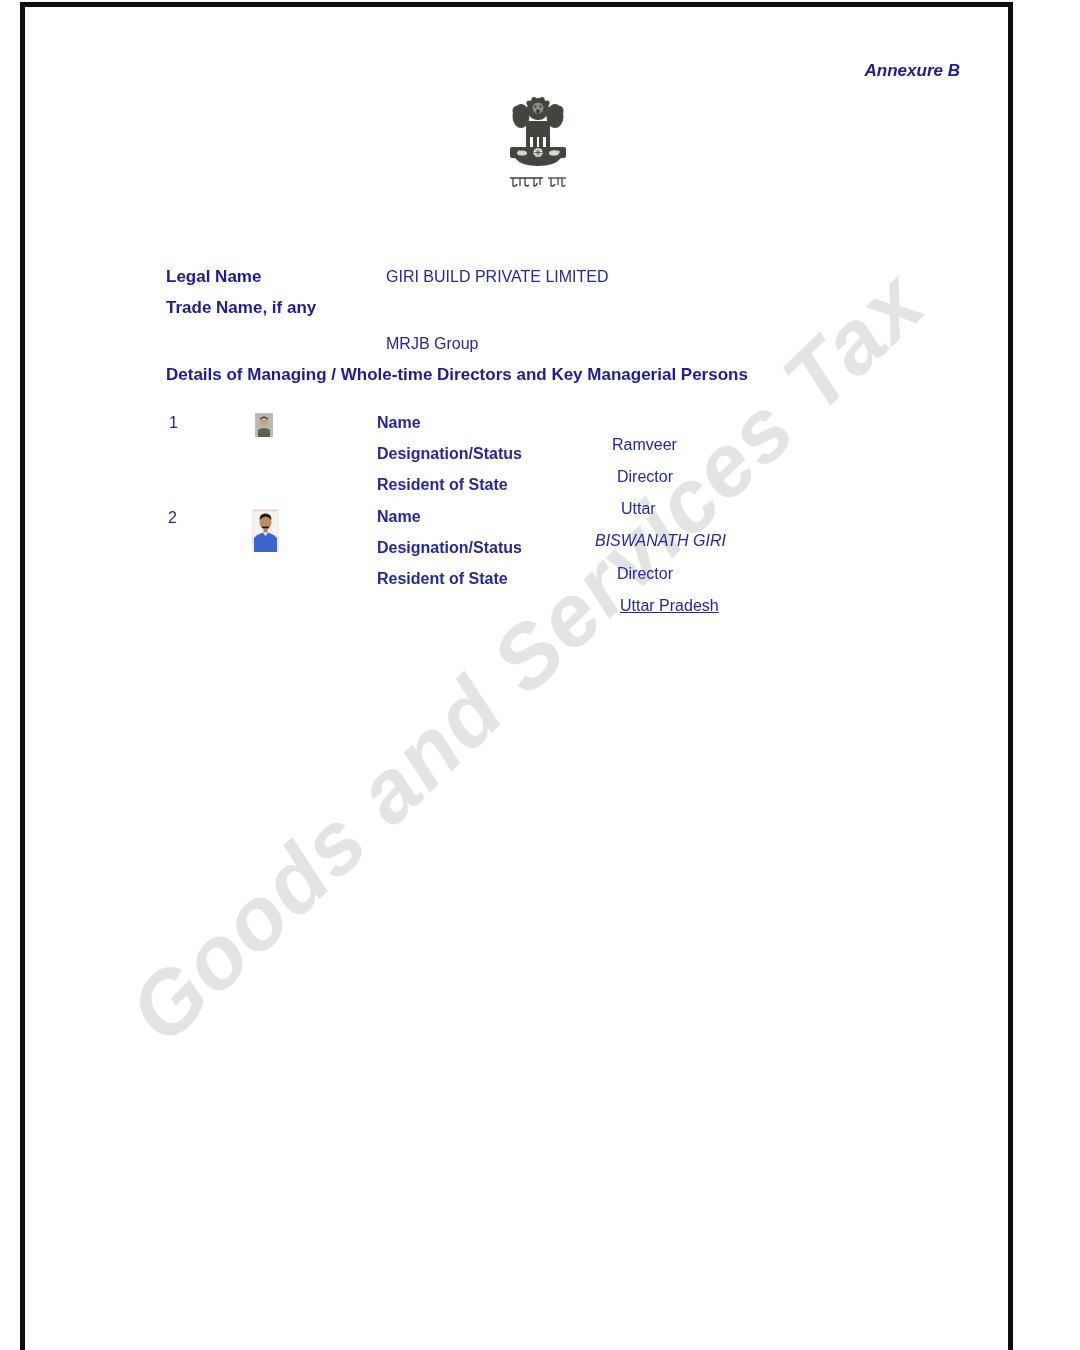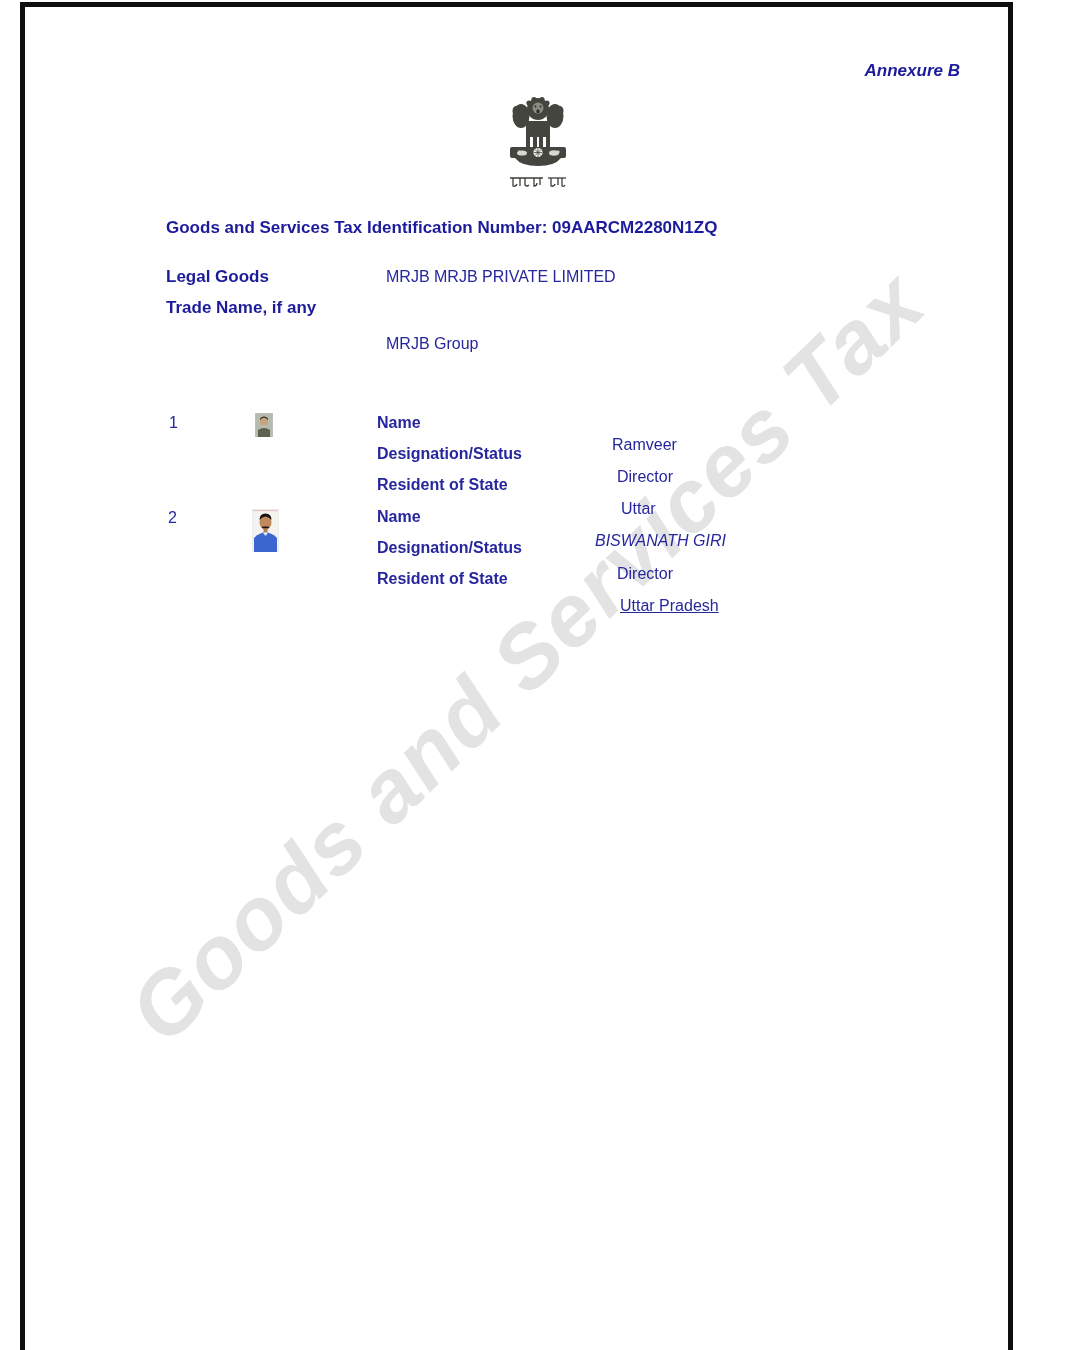--- a/index.html
+++ b/index.html
@@ -129,28 +129,28 @@
               <path d="M25 2 v8 q3 0 3 -3"></path>
               <path d="M31 2 v7"></path>
               <path d="M42 2 v8 q3 1 4 -2"></path>
               <path d="M49 2 v7"></path>
               <path d="M53 2 v8 q2 1 3 -1"></path>
             </g>
           </svg>
         </div>
       </div>
 
-      <div class="abs navy-bold" style="left:141px; top:212px;">Goods and Services Tax Identification Number: 09AARCM2280N1ZQ</div>
 
-      <div class="abs navy-bold" style="left:141px; top:261px;">Legal Goods</div>
-      <div class="abs navy" style="left:361px; top:261px;">MRJB MRJB PRIVATE LIMITED</div>
+      <div class="abs navy-bold" style="left:141px; top:261px;">Legal Name</div>
+      <div class="abs navy" style="left:361px; top:261px;">GIRI BUILD PRIVATE LIMITED</div>
 
       <div class="abs navy-bold" style="left:141px; top:292px;text-align:right;">Trade Name, if any</div>
       <div class="abs navy" style="left:361px; top:299px;margin-top:29px;">MRJB Group</div>
 
+      <div class="abs navy-bold" style="left:141px; top:359px;">Details of Managing / Whole-time Directors and Key Managerial Persons</div>
 
       <div class="abs serial" style="left:144px; top:407px;">1</div>
       <div class="abs" style="left:230px; top:406px;">
         <svg width="18" height="24" viewBox="0 0 18 24">
           <rect x="0" y="0" width="18" height="24" fill="#b6bbb0" stroke="#cfcfcf" stroke-width="0.5"></rect>
           <circle cx="9" cy="8.5" r="4" fill="#c7a47d"></circle>
           <path d="M5 7 Q9 2.5 13 7 L13 5.5 Q9 1.5 5 5.5 Z" fill="#2e2a24"></path>
           <path d="M3 24 L3 17 Q9 13 15 17 L15 24 Z" fill="#5c6150"></path>
         </svg>
       </div>

